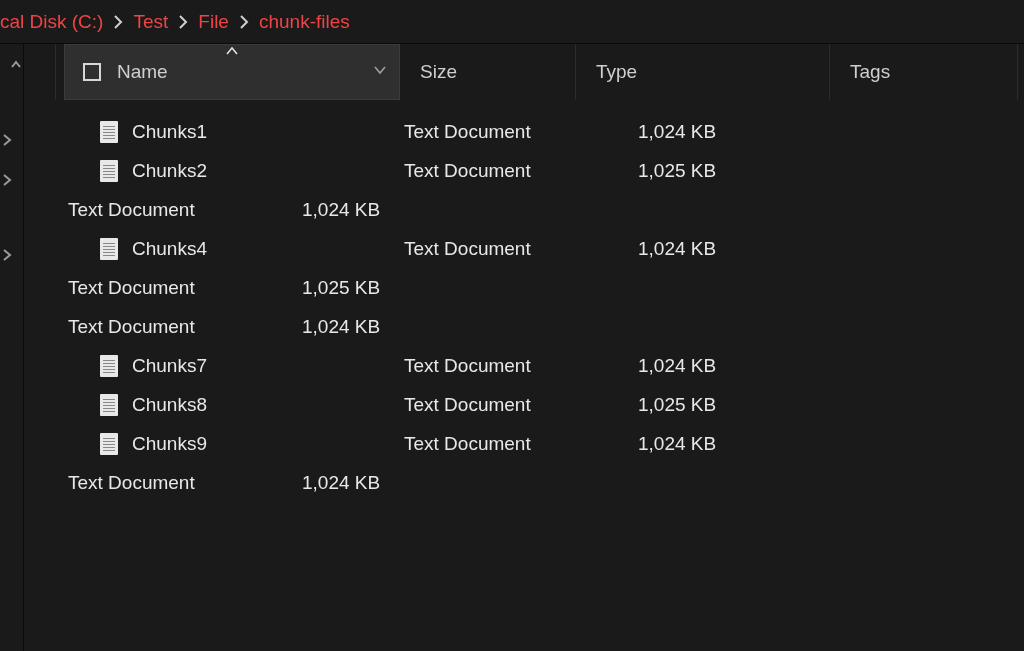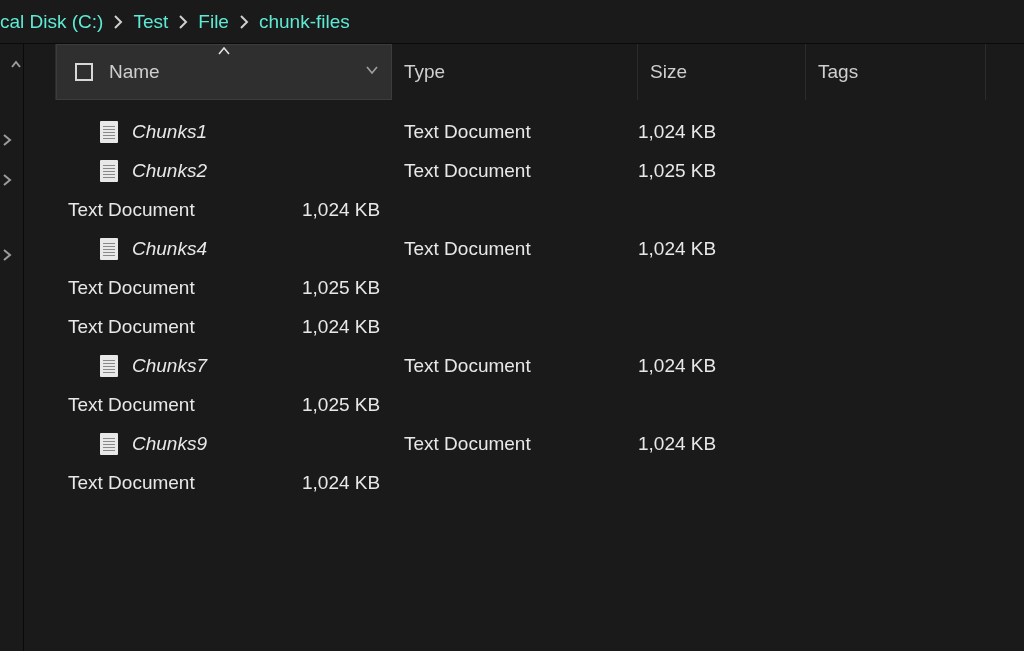--- a/index.html
+++ b/index.html
@@ -13,21 +13,21 @@
   .window { width: 100%; height: 100%; display: flex; flex-direction: column; background: #1a1a1a; }
 
   
   .breadcrumb {
     height: 44px;
     display: flex;
     align-items: center;
     gap: 10px;
     padding-left: 0;
     font-size: 19px;
-    color: #5eead4;
+    color: #ef4444;
     border-bottom: 1px solid #0a0a0a;
     background: #1a1a1a;
   }
   .crumb { cursor: pointer; white-space: nowrap; }
   .chev { color: #bfbfbf; display: inline-flex; align-items: center; }
 
   
   .content {
     flex: 1;
     display: flex;
@@ -64,20 +64,21 @@
     font-size: 19px;
     color: #cfcfcf;
     position: relative;
   }
   .col {
     display: flex; align-items: center;
     height: 100%;
     border-right: 1px solid #2c2c2c;
     padding: 0 12px;
     position: relative;
+    margin-left: 8px;
   }
   .col.name { width: 336px; background: #2f2f2f; border: 1px solid #3c3c3c; border-bottom: 1px solid #3c3c3c; padding-left: 18px; }
   .col.type { width: 246px; }
   .col.size { width: 168px; }
   .col.tags { width: 180px; text-align: right; }
   .col .sort-ind {
     position: absolute; top: 2px; left: 50%; transform: translateX(-50%);
     width: 12px; height: 10px;
   }
   .col .dd {
@@ -99,21 +100,21 @@
   
   .rows { padding-top: 12px; }
   .row {
     display: flex;
     align-items: center;
     height: 39px;
     font-size: 19px;
     color: #e8e8e8;
   }
   .row .spacer { width: 32px; }
-  .row .c-name { width: 336px; display: flex; padding-left: 44px; gap: 14px; font-style: italic; }
+  .row .c-name { width: 336px; display: flex; padding-left: 44px; gap: 14px; }
   .row .c-type { width: 246px; padding-left: 12px; }
   .row .c-size { width: 168px; padding-right: 16px; text-align: left; }
   .row .c-tags { width: 180px; padding-left: 12px; }
 
   .file-icon {
     width: 18px; height: 22px;
     background: #e8e8e8;
     border-radius: 1px;
     position: relative;
     flex-shrink: 0;
@@ -194,26 +195,26 @@
               </svg>
           </span>
           <span class="select-all"></span>
           <span>Name</span>
           <span class="dd">
             <svg width="14" height="10" viewBox="0 0 14 10">
                 <path d="M2 2 L7 8 L12 2" fill="none" stroke="#cfcfcf" stroke-width="1.6"></path>
               </svg>
           </span>
         </div>
+        <div class="col size">
+          <span>Size</span>
+        </div>
         <div class="col type">
           <span>Type</span>
         </div>
-        <div class="col size">
-          <span>Size</span>
-        </div>
         <div class="col tags">
           <span>Tags</span>
         </div>
       </div>
 
       <div class="rows" id="rows">
           <div class="row">
             <div class="spacer"></div>
             <div class="c-name">
               <span class="file-icon"></span>
@@ -266,20 +267,24 @@
             <div class="c-name">
               <span class="file-icon"></span>
               <span>Chunks7</span>
             </div>
             <div class="c-type">Text Document</div>
             <div class="c-size">1,024 KB</div>
             <div class="c-tags"></div>
           </div>
           <div class="row">
             <div class="spacer"></div>
+            <div class="c-name">
+              <span class="file-icon"></span>
+              <span>Chunks8</span>
+            </div>
             <div class="c-type">Text Document</div>
             <div class="c-size">1,025 KB</div>
             <div class="c-tags"></div>
           </div>
           <div class="row">
             <div class="spacer"></div>
             <div class="c-name">
               <span class="file-icon"></span>
               <span>Chunks9</span>
             </div>

